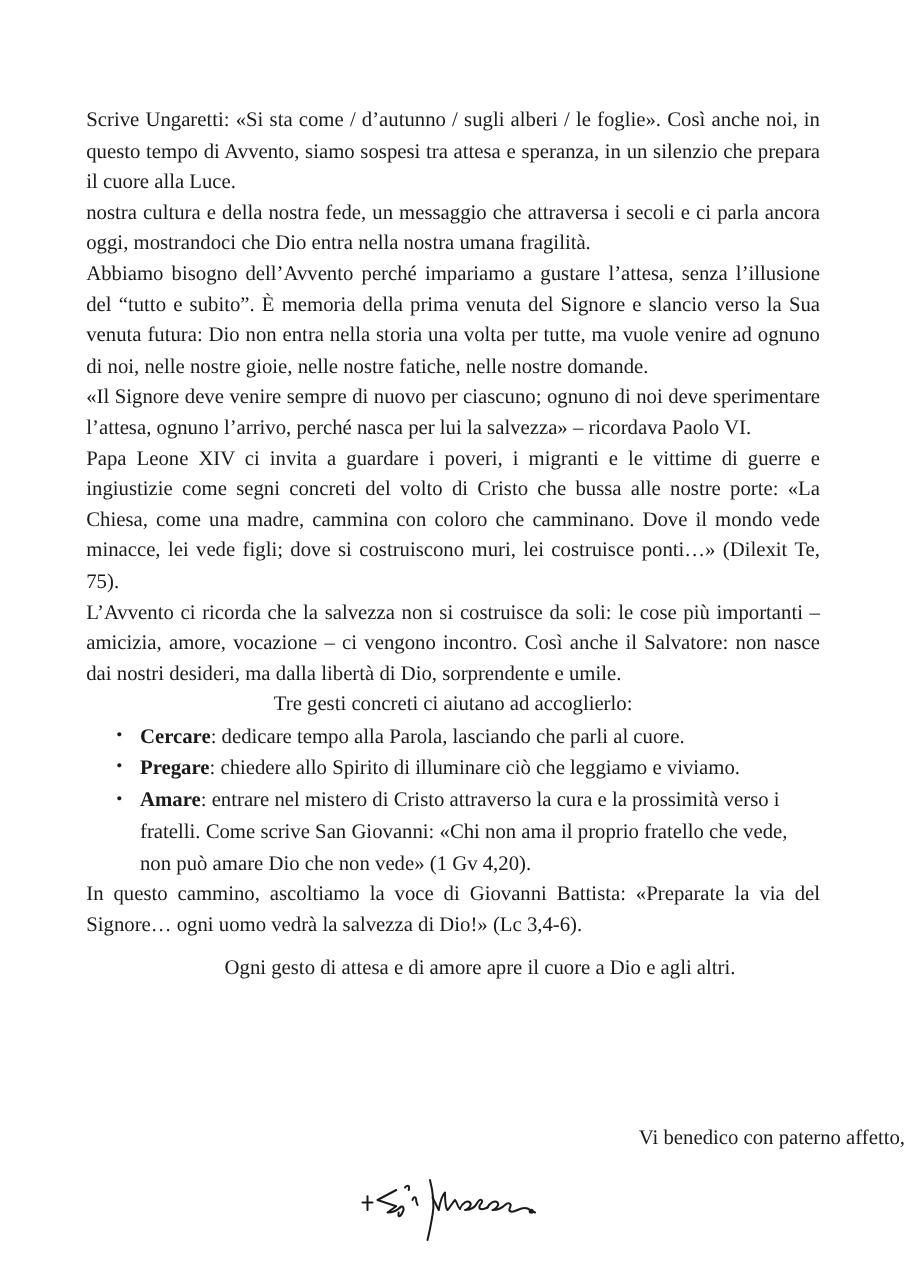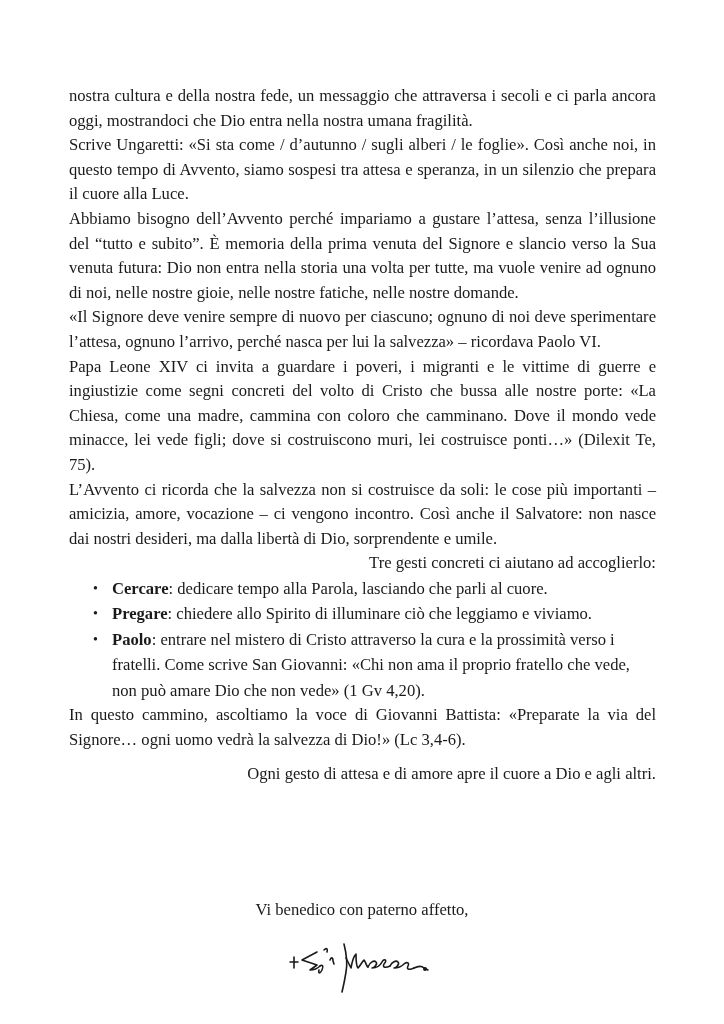--- a/index.html
+++ b/index.html
@@ -20,21 +20,21 @@
       left: 69px;
       top: 84px;
       width: 587px;
       font-size: 16.6px;
       line-height: 24.6px;
     }
     .para {
       margin: 0;
       text-align: justify;
     }
-    .para.left { text-align: right; }
+    .para.left { text-align: center; }
     .para.indent { text-indent: 43px; margin-top: 10px; }
     ul.gestures {
       margin: 0;
       padding: 0 0 0 43px;
       list-style: none;
     }
     ul.gestures li {
       position: relative;
       line-height: 25.4px;
       text-align: left;
@@ -45,55 +45,55 @@
       left: -19px;
       top: 0;
       font-size: 14px;
     }
     ul.gestures li b { font-weight: bold; }
     .closing {
       position: absolute;
       left: 0;
       width: 724px;
       top: 898px;
-      text-align: center;
+      text-align: right;
       font-size: 16.6px;
       line-height: 24px;
     }
     .closing .line { display: block; }
     .cross { font-size: 13px; margin-right: 2px; }
     .signature {
       position: absolute;
       left: 284px;
       top: 940px;
       width: 160px;
       height: 60px;
     }
   </style>
 </head>
 <body>
 
 <div class="page">
+  <p class="para">Scrive Ungaretti: «Si sta come / d’autunno / sugli alberi / le foglie». Così anche noi, in questo tempo di Avvento, siamo sospesi tra attesa e speranza, in un silenzio che prepara il cuore alla Luce.</p>
   <p class="para">nostra cultura e della nostra fede, un messaggio che attraversa i secoli e ci parla ancora oggi, mostrandoci che Dio entra nella nostra umana fragilità.</p>
-  <p class="para">Scrive Ungaretti: «Si sta come / d’autunno / sugli alberi / le foglie». Così anche noi, in questo tempo di Avvento, siamo sospesi tra attesa e speranza, in un silenzio che prepara il cuore alla Luce.</p>
   <p class="para">Abbiamo bisogno dell’Avvento perché impariamo a gustare l’attesa, senza l’illusione del “tutto e subito”. È memoria della prima venuta del Signore e slancio verso la Sua venuta futura: Dio non entra nella storia una volta per tutte, ma vuole venire ad ognuno di noi, nelle nostre gioie, nelle nostre fatiche, nelle nostre domande.</p>
   <p class="para">«Il Signore deve venire sempre di nuovo per ciascuno; ognuno di noi deve sperimentare l’attesa, ognuno l’arrivo, perché nasca per lui la salvezza» – ricordava Paolo VI.</p>
   <p class="para">Papa Leone XIV ci invita a guardare i poveri, i migranti e le vittime di guerre e ingiustizie come segni concreti del volto di Cristo che bussa alle nostre porte: «La Chiesa, come una madre, cammina con coloro che camminano. Dove il mondo vede minacce, lei vede figli; dove si costruiscono muri, lei costruisce ponti…» (Dilexit Te, 75).</p>
   <p class="para">L’Avvento ci ricorda che la salvezza non si costruisce da soli: le cose più importanti – amicizia, amore, vocazione – ci vengono incontro. Così anche il Salvatore: non nasce dai nostri desideri, ma dalla libertà di Dio, sorprendente e umile.</p>
   <p class="para left">Tre gesti concreti ci aiutano ad accoglierlo:</p>
 
   <ul class="gestures">
     <li>
       <span class="bullet">•</span><b>Cercare</b><span>: dedicare tempo alla Parola, lasciando che parli al cuore.</span>
     </li>
     <li>
       <span class="bullet">•</span><b>Pregare</b><span>: chiedere allo Spirito di illuminare ciò che leggiamo e viviamo.</span>
     </li>
     <li>
-      <span class="bullet">•</span><b>Paolo</b><span>: entrare nel mistero di Cristo attraverso la cura e la prossimità verso i fratelli. Come scrive San Giovanni: «Chi non ama il proprio fratello che vede, non può amare Dio che non vede» (1 Gv 4,20).</span>
+      <span class="bullet">•</span><b>Amare</b><span>: entrare nel mistero di Cristo attraverso la cura e la prossimità verso i fratelli. Come scrive San Giovanni: «Chi non ama il proprio fratello che vede, non può amare Dio che non vede» (1 Gv 4,20).</span>
     </li>
   </ul>
 
   <p class="para">In questo cammino, ascoltiamo la voce di Giovanni Battista: «Preparate la via del Signore… ogni uomo vedrà la salvezza di Dio!» (Lc 3,4-6).</p>
   <p class="para left indent">Ogni gesto di attesa e di amore apre il cuore a Dio e agli altri.</p>
 </div>
 
 <div class="closing">
   <span class="line">Vi benedico con paterno affetto,</span>
 </div>

